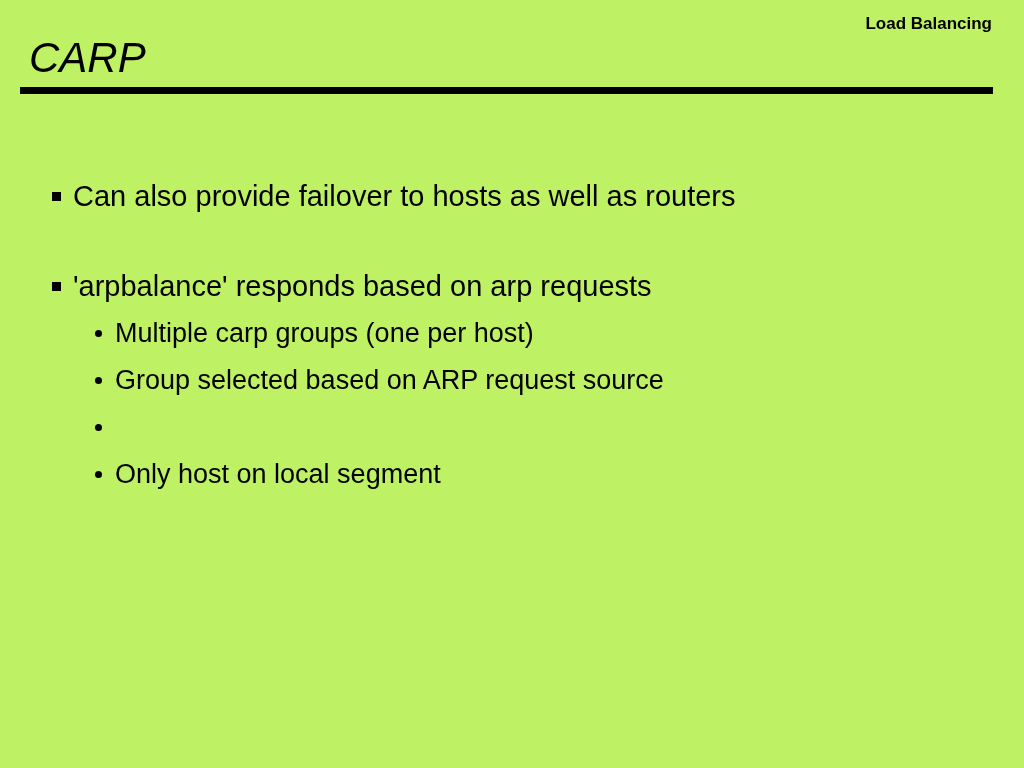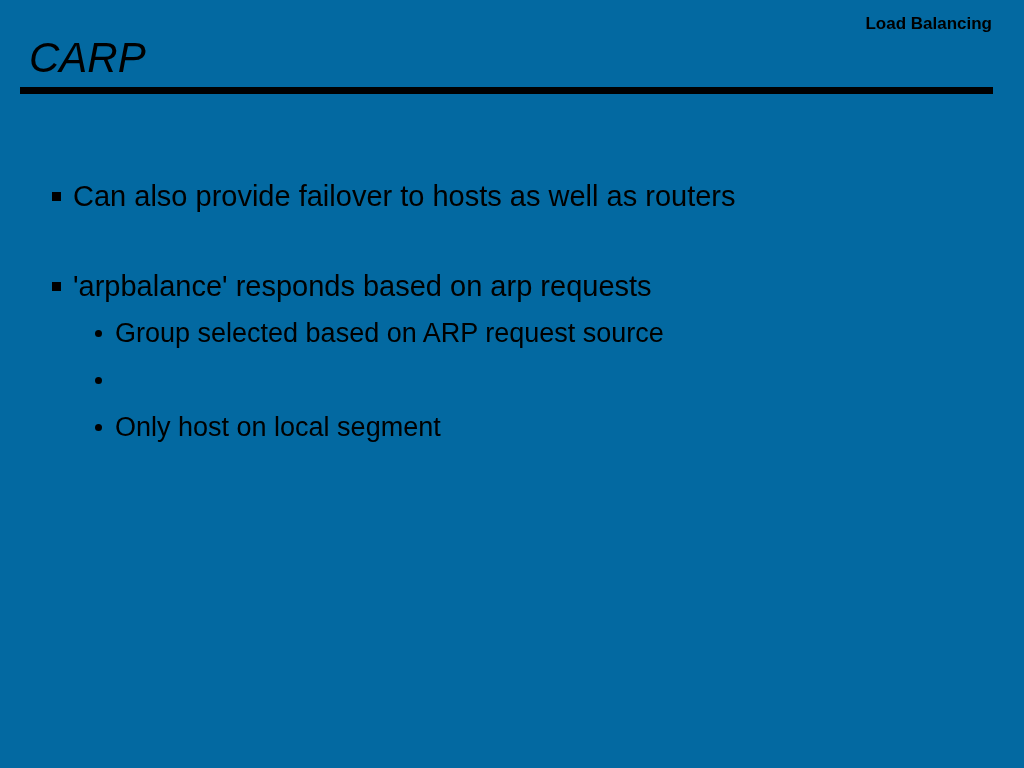--- a/index.html
+++ b/index.html
@@ -11,21 +11,21 @@
     height: 768px;
     background: #f5faf6;
     font-family: "Liberation Sans", sans-serif;
     color: #000000;
     overflow: hidden;
   }
   #slide {
     position: relative;
     width: 1024px;
     height: 768px;
-    background: #0369a1;
+    background: #bef264;
   }
   #slide-header {
     position: absolute;
     top: 14px;
     right: 32px;
     font-size: 17px;
     font-weight: bold;
     line-height: 20px;
     letter-spacing: 0px;
     color: #000000;
@@ -124,20 +124,24 @@
     <li class="bullet-item level-1">
       <span class="bullet-marker"></span>
       <span class="bullet-text">Can also provide failover to hosts as well as routers</span>
     </li>
 
     <li class="bullet-item level-1">
       <span class="bullet-marker"></span>
       <span class="bullet-text">'arpbalance' responds based on arp requests</span>
     </li>
 
+    <li class="bullet-item level-2">
+      <span class="bullet-marker"></span>
+      <span class="bullet-text">Multiple carp groups (one per host)</span>
+    </li>
 
     <li class="bullet-item level-2">
       <span class="bullet-marker"></span>
       <span class="bullet-text">Group selected based on ARP request source</span>
     </li>
 
     <li class="bullet-item level-2">
       <span class="bullet-marker"></span>
     </li>
 

